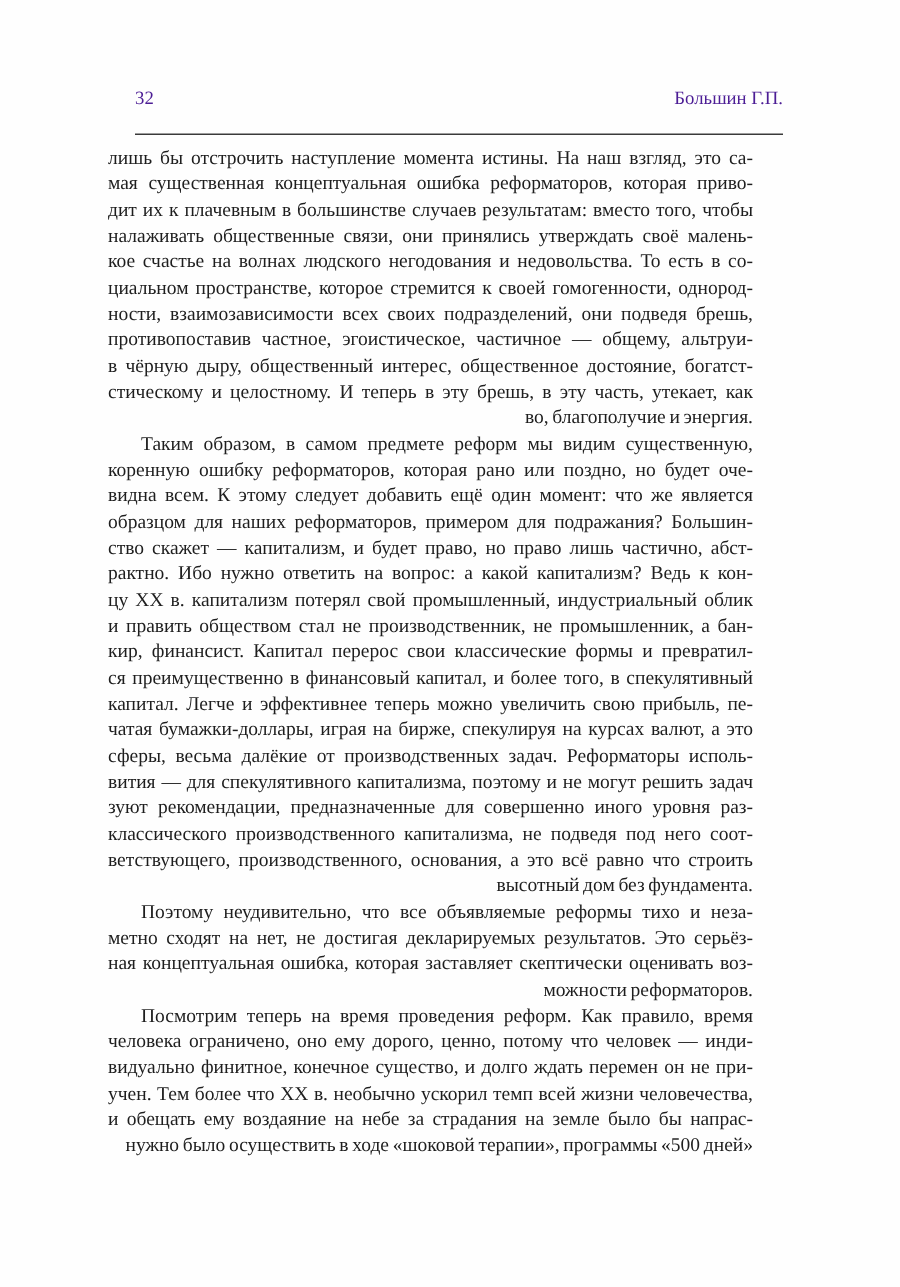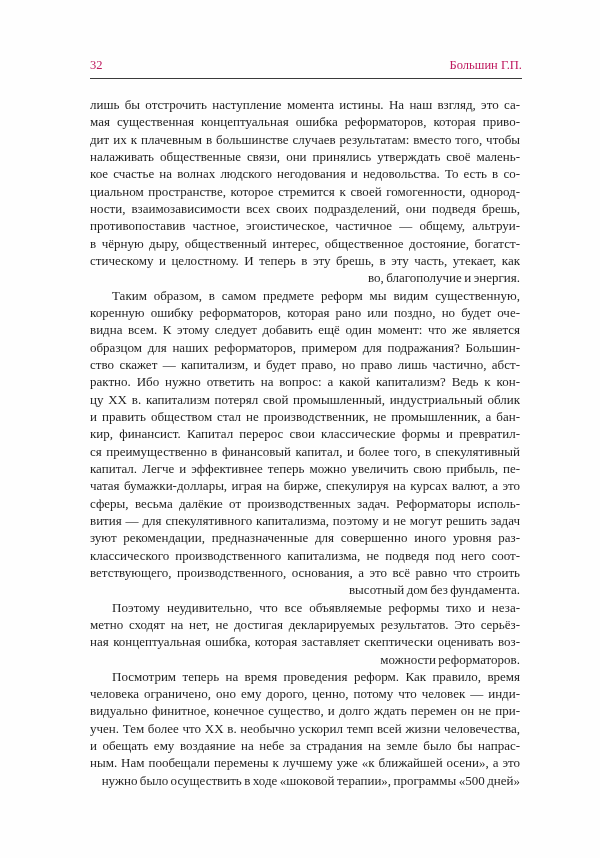--- a/index.html
+++ b/index.html
@@ -18,27 +18,27 @@
   }
   .running-head {
     position: absolute;
     left: 90px;
     top: 58px;
     width: 432px;
     display: flex;
     justify-content: space-between;
     align-items: flex-end;
     font-size: 12.5px;
-    color: #be185d;
-    padding-bottom: 5px;
+    color: #4c1d95;
+    padding-bottom: 16px;
     border-bottom: 1px solid #3a3a3a;
   }
   .body-text {
     position: absolute;
-    left: 90px;
+    left: 72px;
     top: 96px;
     width: 430px;
   }
   .line {
     font-size: 13px;
     line-height: 17.33px;
     height: 17.33px;
     overflow: hidden;
     text-align: justify;
     text-align-last: justify;
@@ -100,17 +100,16 @@
         <div class="line">метно сходят на нет, не достигая декларируемых результатов. Это серьёз-</div>
         <div class="line">ная концептуальная ошибка, которая заставляет скептически оценивать воз-</div>
         <div class="line para-end">можности реформаторов.</div>
       </div>
       <div>
         <div class="line indent">Посмотрим теперь на время проведения реформ. Как правило, время</div>
         <div class="line">человека ограничено, оно ему дорого, ценно, потому что человек — инди-</div>
         <div class="line">видуально финитное, конечное существо, и долго ждать перемен он не при-</div>
         <div class="line">учен. Тем более что XX в. необычно ускорил темп всей жизни человечества,</div>
         <div class="line">и обещать ему воздаяние на небе за страдания на земле было бы напрас-</div>
-        <div class="line">ным. Нам пообещали перемены к лучшему уже «к ближайшей осени», а это</div>
         <div class="line para-end">нужно было осуществить в ходе «шоковой терапии», программы «500 дней»</div>
       </div>
     </main>
 </div>
 
 </body></html>

